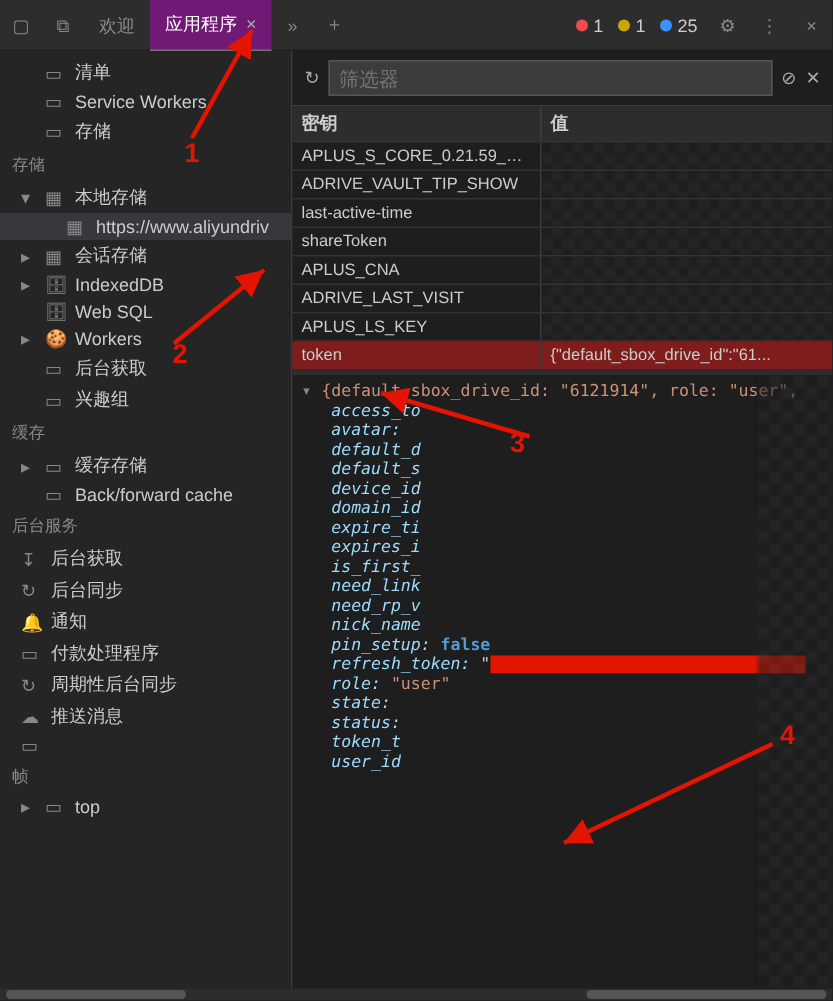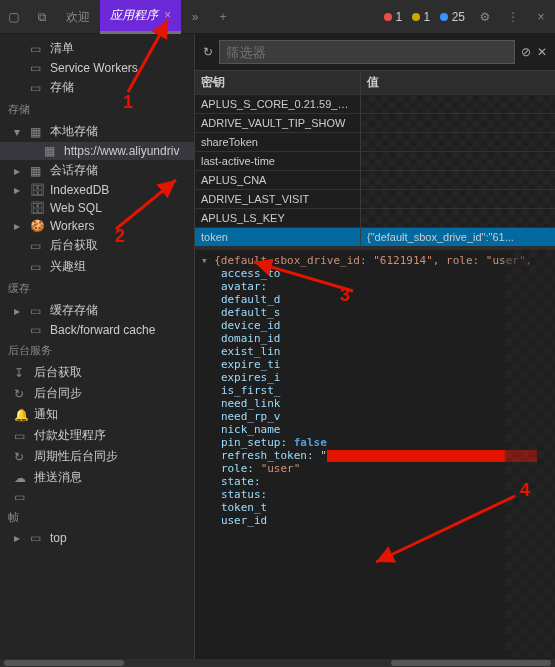--- a/index.html
+++ b/index.html
@@ -13,21 +13,21 @@
 .tabbar {
   height: 34px; background: #2d2d2d;
   display: flex; align-items: center; border-bottom: 1px solid #1e1e1e;
 }
 .tabbar .ico { width: 28px; text-align: center; color: #888; cursor: pointer; }
 .tab {
   padding: 16px 10px; height: 34px; line-height: 34px;
   display: flex; align-items: center; gap: 6px;
   color: #888; cursor: pointer;
 }
-.tab.active { background: #6d28d9; color: #fff; border-bottom: 4px solid #737373; font-style: italic; }
+.tab.active { background: #701a75; color: #fff; border-bottom: 1px solid #737373; }
 .tab .close { color: #aaa; }
 .spacer { flex: 1; }
 .badge-group { display: flex; align-items: center; gap: 10px; padding-right: 6px; color: #ccc; }
 .badge-dot { width: 8px; height: 8px; border-radius: 50%; display: inline-block; vertical-align: middle; }
 .err { background: #f14c4c; }
 .warn { background: #cca700; }
 .info { background: #3794ff; }
 .main { display: flex; height: calc(667px - 34px - 8px); }
 .sidebar {
   width: 195px; background: #252526; border-right: 1px solid #3c3c3c;
@@ -51,31 +51,31 @@
 .filter {
   flex: 1; background: #3c3c3c; border: 1px solid #555; color: #ccc;
   height: 22px; padding: 11px 6px; outline: none;
 }
 .table { flex: 0 0 auto; }
 .thead { display: flex; background: #2d2d2d; font-weight: 600; }
 .col-key { width: 166px; padding: 3px 6px; border-right: 1px solid #3c3c3c; }
 .col-val { flex: 1; padding: 3px 6px; position: relative; }
 .trow { display: flex; border-top: 1px solid #333; position: relative; }
 .trow .col-key, .trow .col-val { white-space: nowrap; overflow: hidden; text-overflow: ellipsis; font-size: 11px; }
-.trow.sel { background: #0369a1; }
+.trow.sel { background: #7f1d1d; }
 .blur { position: absolute; inset: 0; background:
   repeating-conic-gradient(#2b2b2b 0% 25%, #1f1f1f 0% 50%) 0 0 / 14px 14px;
   filter: blur(1px); opacity: .6; }
 .splitter { height: 4px; background: #2d2d2d; cursor: row-resize; }
 .detail {
   flex: 1; font-family: Menlo, Consolas, monospace; font-size: 11px;
   overflow: hidden; padding: 4px 6px; position: relative;
 }
 .detail .line { white-space: nowrap; overflow: hidden; }
-.detail .k { color: #9cdcfe; }
+.detail .k { color: #9cdcfe; font-style: italic; }
 .detail .s { color: #ce9178; }
 .detail .b { color: #569cd6; font-weight: bold; }
 .redact {
   display: inline-block; width: 210px; height: 12px; background: #e51400;
   vertical-align: middle;
 }
 .blurbox {
   position: absolute; left: 310px; top: 0; width: 243px; height: 100%;
   background: repeating-conic-gradient(#2a2a2a 0% 25%, #1e1e1e 0% 50%) 0 0 / 16px 16px;
   filter: blur(1px); opacity: .55; pointer-events: none;
@@ -244,27 +244,27 @@
               <div class="blur"></div>
             </div>
           </div>
           <div class="trow">
             <div class="col-key">ADRIVE_VAULT_TIP_SHOW</div>
             <div class="col-val">
               <div class="blur"></div>
             </div>
           </div>
           <div class="trow">
+            <div class="col-key">last-active-time</div>
+            <div class="col-val">
+              <div class="blur"></div>
+            </div>
+          </div>
+          <div class="trow">
             <div class="col-key">shareToken</div>
-            <div class="col-val">
-              <div class="blur"></div>
-            </div>
-          </div>
-          <div class="trow">
-            <div class="col-key">last-active-time</div>
             <div class="col-val">
               <div class="blur"></div>
             </div>
           </div>
           <div class="trow">
             <div class="col-key">APLUS_CNA</div>
             <div class="col-val">
               <div class="blur"></div>
             </div>
           </div>
@@ -292,21 +292,20 @@
     <div class="detail">
       <div class="blurbox"></div>
       <div class="line"><span style="color:#888">▾ </span><span class="s">{default_sbox_drive_id: "6121914", role: "user",</span></div>
       <div id="detail-keys">
           <div class="line">&nbsp;&nbsp;&nbsp;<span class="k">access_to</span></div>
           <div class="line">&nbsp;&nbsp;&nbsp;<span class="k">avatar: </span></div>
           <div class="line">&nbsp;&nbsp;&nbsp;<span class="k">default_d</span></div>
           <div class="line">&nbsp;&nbsp;&nbsp;<span class="k">default_s</span></div>
           <div class="line">&nbsp;&nbsp;&nbsp;<span class="k">device_id</span></div>
           <div class="line">&nbsp;&nbsp;&nbsp;<span class="k">domain_id</span></div>
-          <div class="line">&nbsp;&nbsp;&nbsp;<span class="k">exist_lin</span></div>
           <div class="line">&nbsp;&nbsp;&nbsp;<span class="k">expire_ti</span></div>
           <div class="line">&nbsp;&nbsp;&nbsp;<span class="k">expires_i</span></div>
           <div class="line">&nbsp;&nbsp;&nbsp;<span class="k">is_first_</span></div>
           <div class="line">&nbsp;&nbsp;&nbsp;<span class="k">need_link</span></div>
           <div class="line">&nbsp;&nbsp;&nbsp;<span class="k">need_rp_v</span></div>
           <div class="line">&nbsp;&nbsp;&nbsp;<span class="k">nick_name</span></div>
         </div>
       <div class="line">&nbsp;&nbsp;&nbsp;<span class="k">pin_setup:</span> <span class="b">false</span></div>
       <div class="line">&nbsp;&nbsp;&nbsp;<span class="k">refresh_token:</span> "<span class="redact"></span></div>
       <div class="line">&nbsp;&nbsp;&nbsp;<span class="k">role:</span> <span class="s">"user"</span></div>

